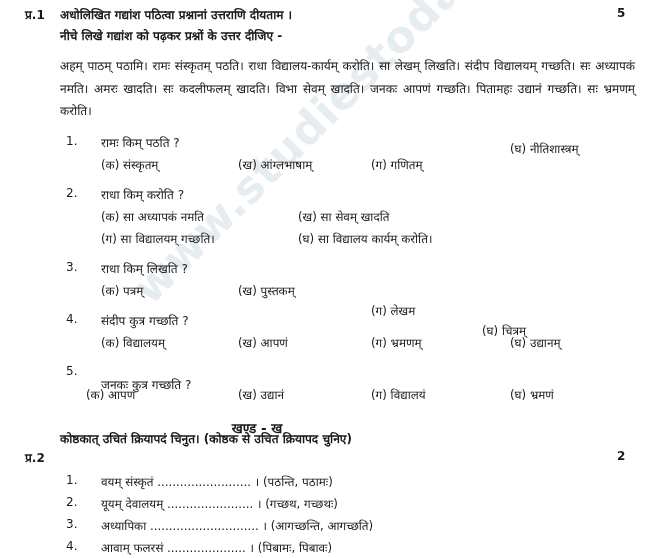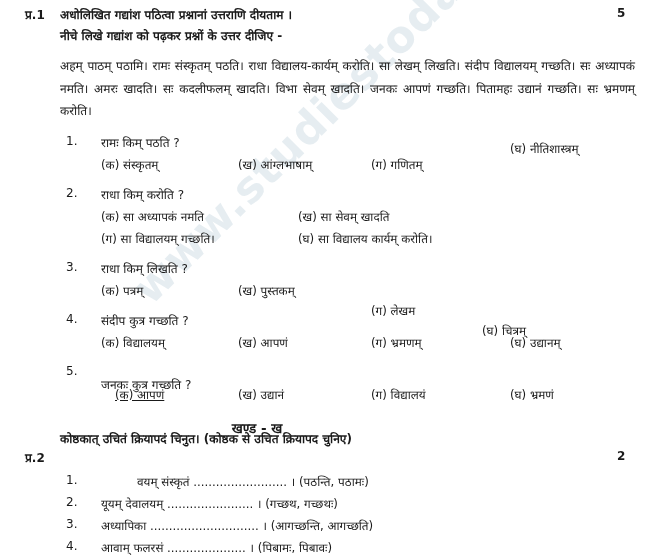--- a/index.html
+++ b/index.html
@@ -58,31 +58,31 @@
 
 <div class="abs num" style="top:312px;">4.</div>
 <div class="abs q" style="top:312px;">संदीप कुत्र गच्छति ?</div>
 <div class="abs opt" style="left:101px; top:334px;">(क) विद्यालयम्</div>
 <div class="abs opt" style="left:238px; top:334px;">(ख) आपणं</div>
 <div class="abs opt" style="left:371px; top:334px;">(ग) भ्रमणम्</div>
 <div class="abs opt" style="left:510px; top:334px;">(घ) उद्यानम्</div>
 
 <div class="abs num" style="top:364px;">5.</div>
 <div class="abs q" style="top:376px;">जनकः कुत्र गच्छति ?</div>
-<div class="abs opt" style="left:115px; top:386px;text-decoration:underline;">(क) आपणं</div>
+<div class="abs opt" style="left:86px; top:386px;">(क) आपणं</div>
 <div class="abs opt" style="left:238px; top:386px;">(ख) उद्यानं</div>
 <div class="abs opt" style="left:371px; top:386px;">(ग) विद्यालयं</div>
 <div class="abs opt" style="left:510px; top:386px;text-align:right;">(घ) भ्रमणं</div>
 
 <div class="abs heading-center" style="top:419px;">खण्ड - ख</div>
 
 <div class="abs bold qnum" style="top:449px;">प्र.2</div>
 <div class="abs bold" style="left:60px; top:430px;">कोष्ठकात् उचितं क्रियापदं चिनुत। (कोष्ठक से उचित क्रियापद चुनिए)</div>
 <div class="abs bold marks" style="top:449px;">2</div>
 
 <div class="abs num" style="top:473px;">1.</div>
-<div class="abs opt" style="left:101px; top:473px;margin-left:36px;">वयम् संस्कृतं ......................... । (पठन्ति, पठामः)</div>
+<div class="abs opt" style="left:101px; top:473px;">वयम् संस्कृतं ......................... । (पठन्ति, पठामः)</div>
 <div class="abs num" style="top:495px;">2.</div>
 <div class="abs opt" style="left:101px; top:495px;">यूयम् देवालयम् ....................... । (गच्छथ, गच्छथः)</div>
 <div class="abs num" style="top:517px;">3.</div>
 <div class="abs opt" style="left:101px; top:517px;">अध्यापिका ............................. । (आगच्छन्ति, आगच्छति)</div>
 <div class="abs num" style="top:539px;">4.</div>
 <div class="abs opt" style="left:101px; top:539px;">आवाम् फलरसं ..................... । (पिबामः, पिबावः)</div>
 
 </body></html>

